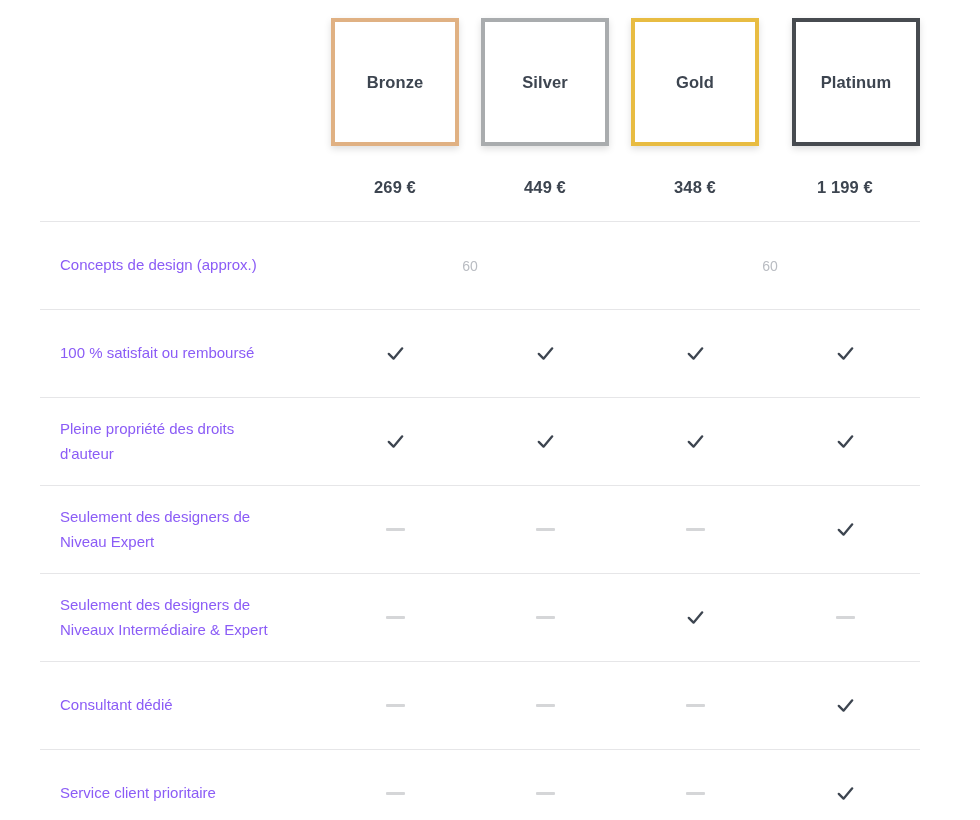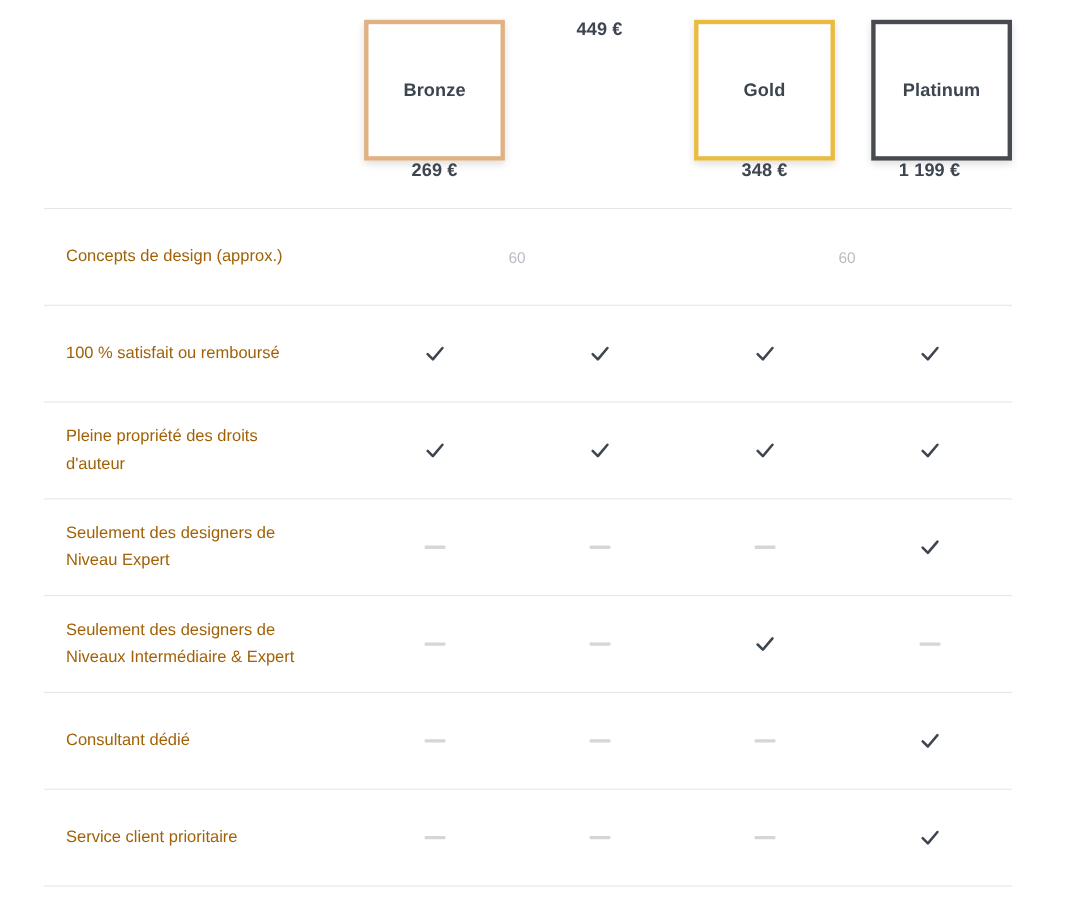--- a/index.html
+++ b/index.html
@@ -54,20 +54,21 @@
   .plan-card.platinum { border-color: #474b50; margin-left: 22px; }
 
   .plan-name {
     font-size: 16.5px;
     font-weight: bold;
     color: #3d4550;
     letter-spacing: 0.1px;
   }
 
   .plan-price {
+    margin-top: 32px;
     font-size: 16.5px;
     font-weight: bold;
     color: #3d4550;
     letter-spacing: 0.1px;
   }
 
   
   .features {
     width: 880px;
     margin-left: 40px;
@@ -81,21 +82,21 @@
     border-bottom: 1px solid #e6e6e8;
     min-height: 88px;
   }
 
   .feature-label {
     width: 280px;
     flex: 0 0 280px;
     padding: 18px 40px 18px 20px;
     font-size: 15px;
     line-height: 1.63;
-    color: #a16207;
+    color: #8b5cf6;
   }
 
   .feature-cell {
     flex: 1 1 0;
     display: flex;
     align-items: center;
     justify-content: center;
     align-self: stretch;
   }
 
@@ -126,20 +127,23 @@
 <div class="pricing-table">
 
   <div class="plans-header">
     <div class="label-spacer"></div>
     <div id="plan-columns-host" style="display:contents"><div class="plan-col">
           <div class="plan-card bronze" style="border-color: rgb(224, 177, 131);">
             <span class="plan-name">Bronze</span>
           </div>
           <div class="plan-price">269 €</div>
         </div><div class="plan-col">
+          <div class="plan-card silver" style="border-color: rgb(169, 172, 174);">
+            <span class="plan-name">Silver</span>
+          </div>
           <div class="plan-price">449 €</div>
         </div><div class="plan-col">
           <div class="plan-card gold" style="border-color: rgb(232, 188, 66);">
             <span class="plan-name">Gold</span>
           </div>
           <div class="plan-price">348 €</div>
         </div><div class="plan-col">
           <div class="plan-card platinum" style="border-color: rgb(71, 75, 80);">
             <span class="plan-name">Platinum</span>
           </div>

